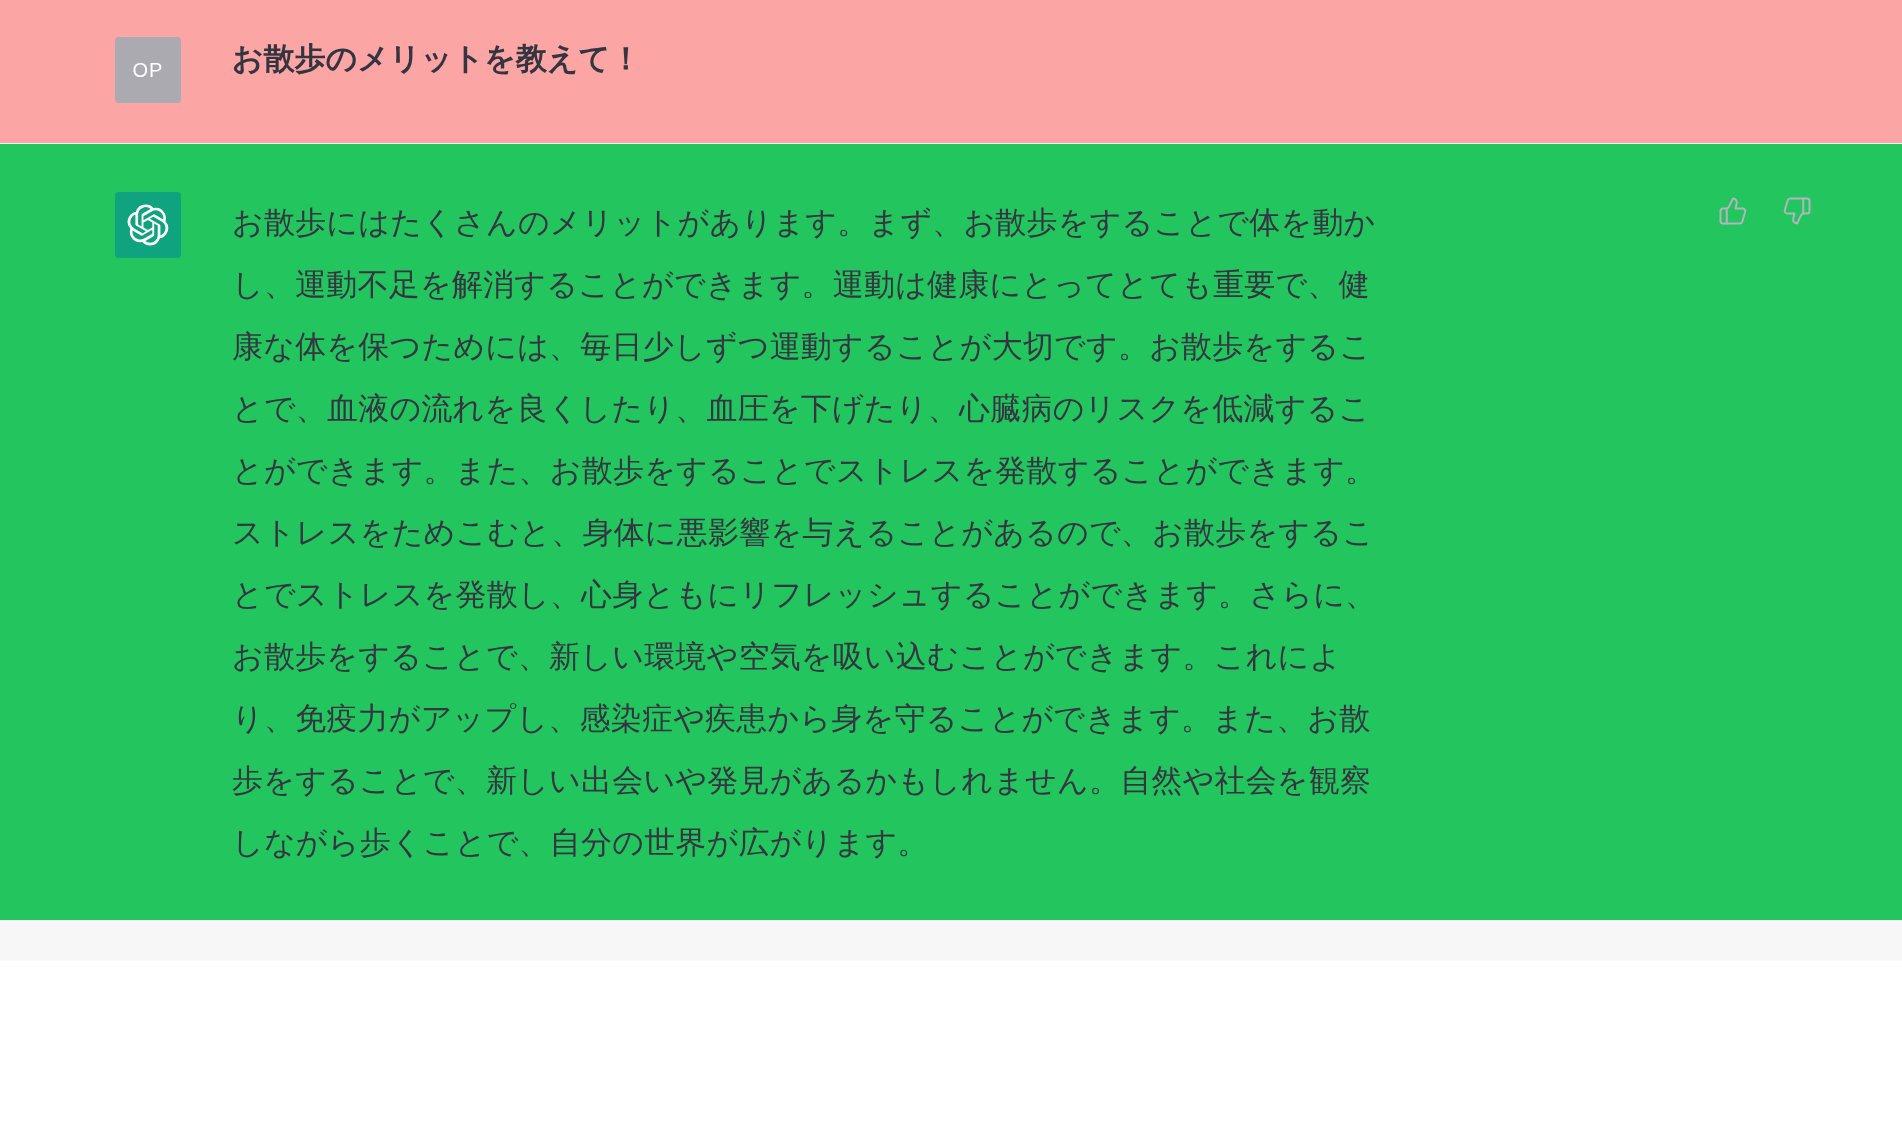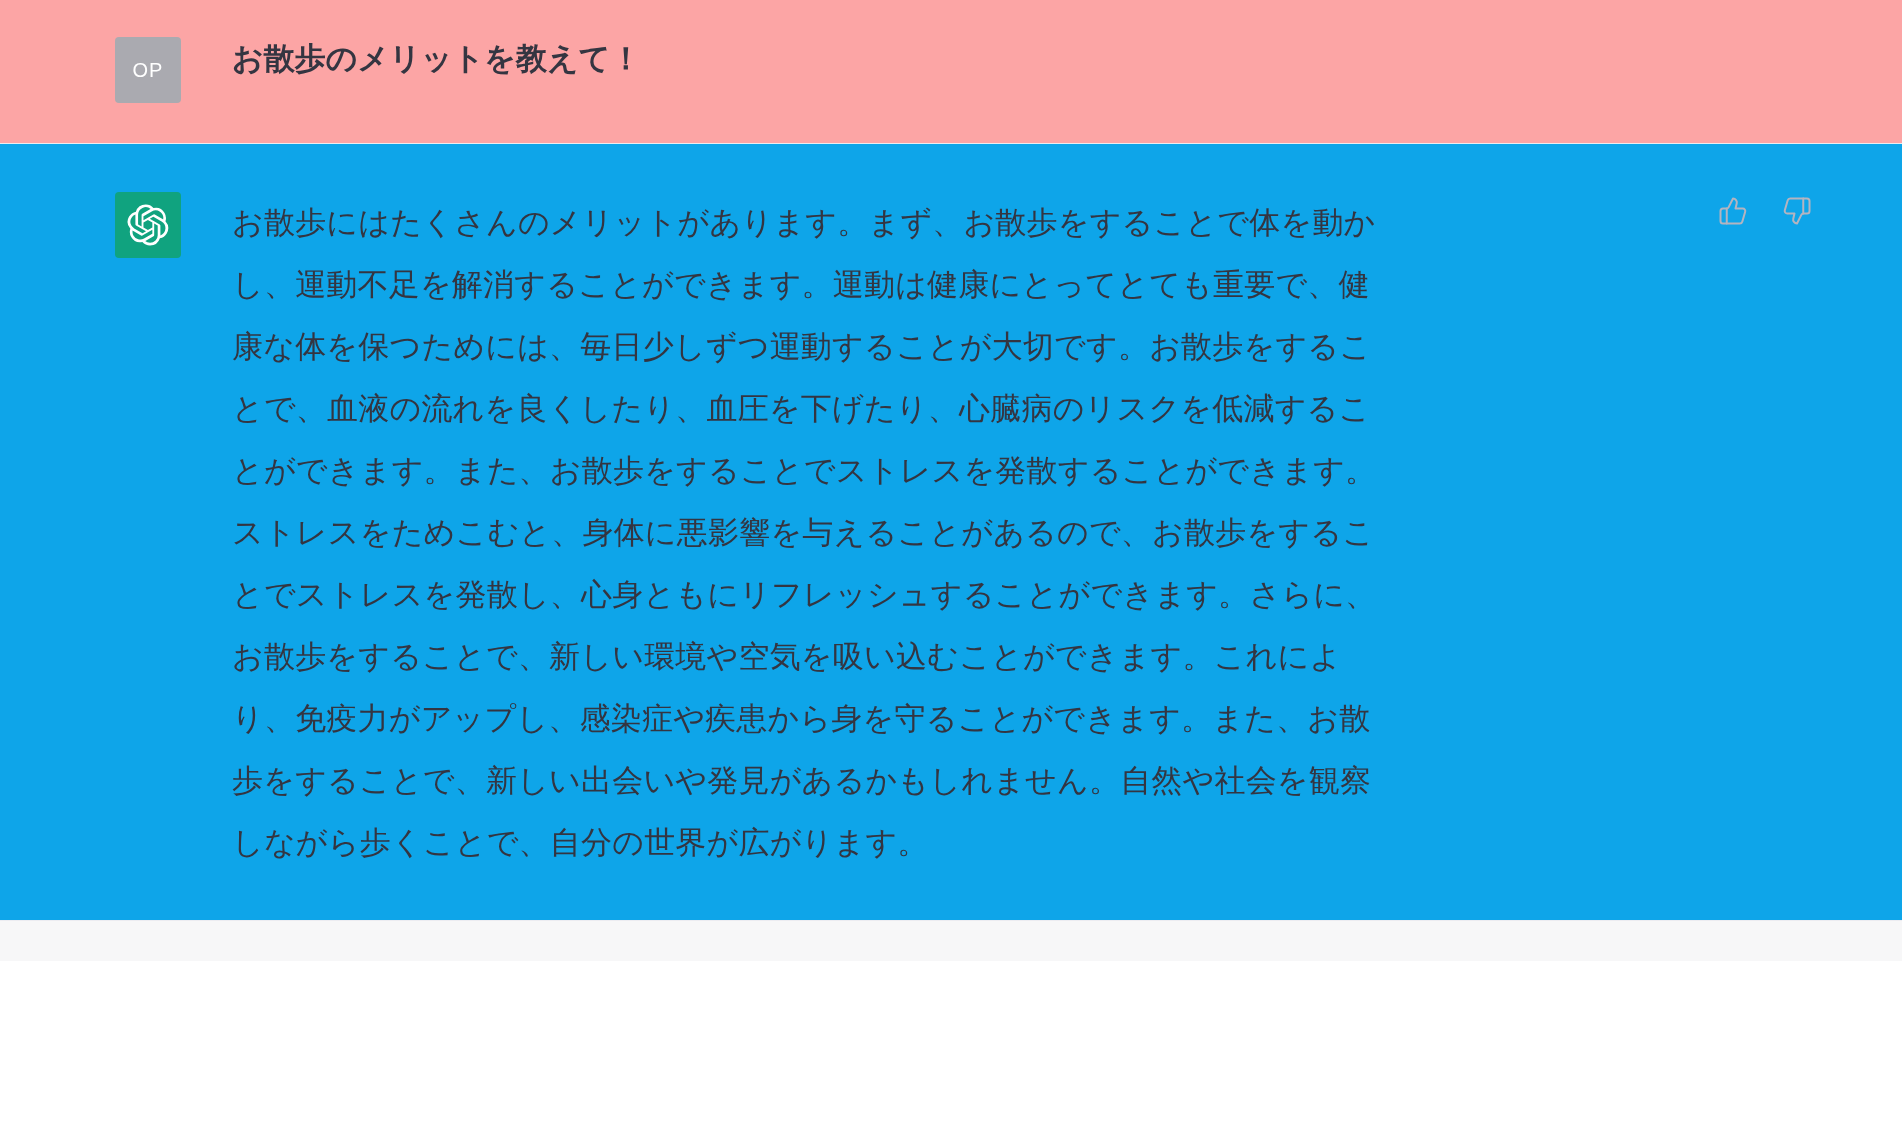--- a/index.html
+++ b/index.html
@@ -25,21 +25,21 @@
     display: flex;
     justify-content: center;
   }
 
   .message.user {
     background: #fca5a5;
     border-bottom: 1px solid #ececf1;
   }
 
   .message.assistant {
-    background: #0ea5e9;
+    background: #22c55e;
     border-bottom: 1px solid #ececf1;
   }
 
   .message-inner {
     width: 1902px;
     box-sizing: border-box;
     display: flex;
     align-items: flex-start;
     padding: 30px 0 30px 115px;
     position: relative;

